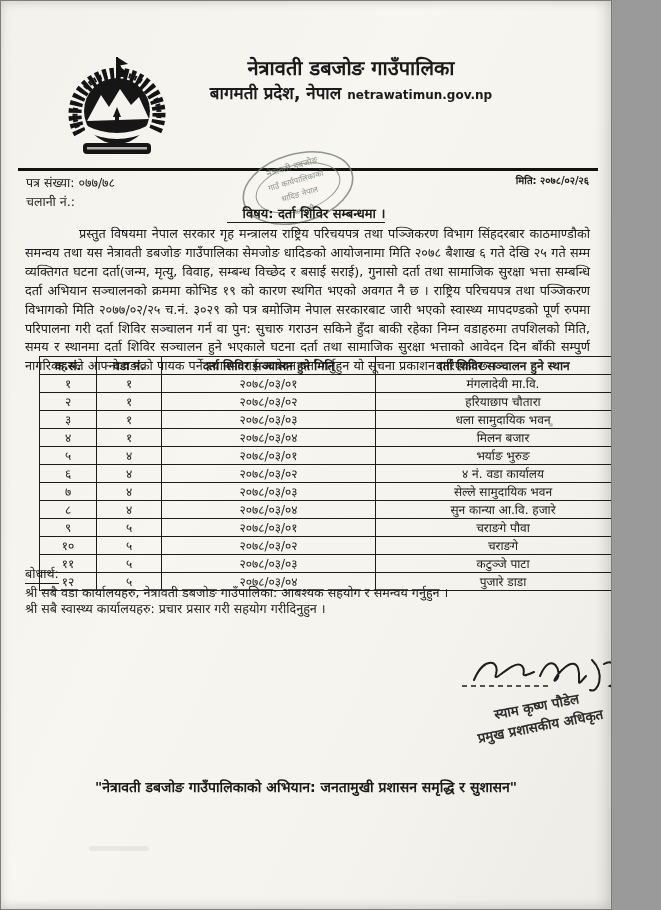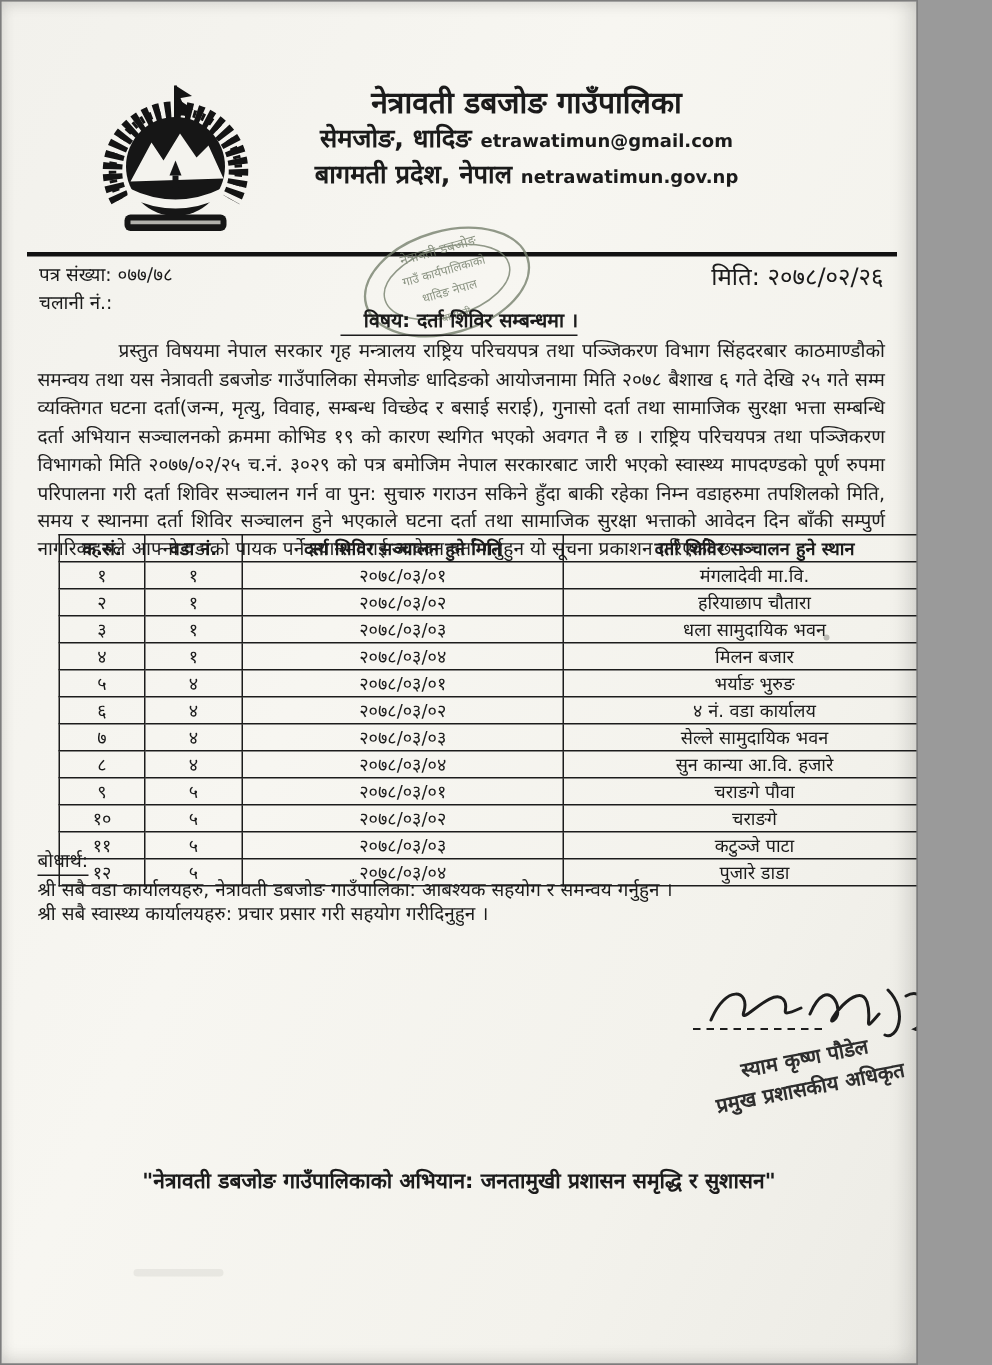--- a/index.html
+++ b/index.html
@@ -15,21 +15,21 @@
   .logo{position:absolute;left:56px;top:54px;width:122px;height:108px;}
   .hdr{position:absolute;left:120px;right:30px;top:56px;text-align:center;line-height:1.15;}
   .hdr .l1{font-size:20px;font-weight:700;}
   .hdr .l2{font-size:27px;font-weight:700;margin-top:5px;letter-spacing:1px;}
   .hdr .l2 sup{font-size:9.5px;font-weight:700;letter-spacing:0;}
   .hdr .l3,.hdr .l4{font-size:17px;font-weight:700;margin-top:4px;}
   .latin{font-size:12px;font-weight:700;letter-spacing:0;}
   .rule{position:absolute;left:17px;right:13px;top:167px;height:3px;background:#121212;}
   
   .meta-left{position:absolute;left:25px;top:172px;font-size:12.5px;line-height:1.55;}
-  .meta-date{position:absolute;right:22px;top:172px;font-size:16px;}
+  .meta-date{position:absolute;right:22px;top:172px;font-size:10px;font-weight:bold;}
   .subject{position:absolute;left:0;right:0;top:203px;text-align:center;font-size:13px;font-weight:700;}
   .subject span{border-bottom:1.3px solid #1b1b1b;padding-bottom:1px;padding-left:16px;}
   .seal{position:absolute;left:232px;top:146px;width:130px;height:82px;opacity:.8;}
   
   .para{position:absolute;left:24px;right:21px;top:224px;font-size:12.7px;line-height:18.9px;text-align:justify;text-indent:54px;}
   .tapasil-row{position:absolute;left:24px;right:32px;top:332px;display:flex;justify-content:space-between;font-size:12.7px;}
   .tapasil{font-weight:400;}
   .timenote{font-weight:700;font-style:italic;}
   
   table.camp{position:absolute;left:38px;top:355px;width:592px;border-collapse:collapse;font-size:12px;table-layout:fixed;}
@@ -78,21 +78,20 @@
     </g>
 
     <g>
       <rect x="26" y="88" width="68" height="11" rx="4" fill="#161616"></rect>
       <rect x="30" y="92" width="60" height="2.5" fill="#d9d8d2" opacity=".8"></rect>
     </g>
   </svg>
 
   <div class="hdr">
     <div class="l1">नेत्रावती डबजोङ गाउँपालिका</div>
-    <div class="l3"><span>सेमजोङ, धादिङ</span> <span class="latin">etrawatimun@gmail.com</span></div>
     <div class="l4"><span>बागमती प्रदेश, नेपाल</span> <span class="latin">netrawatimun.gov.np</span></div>
   </div>
 
   <div class="rule"></div>
 
   <svg class="seal" viewBox="0 0 130 82">
     <g transform="rotate(-16 65 41)" fill="none" stroke="#77816e">
       <ellipse cx="65" cy="41" rx="56" ry="34" stroke-width="1.6"></ellipse>
       <ellipse cx="65" cy="41" rx="43" ry="23" stroke-width="1"></ellipse>
     </g>

